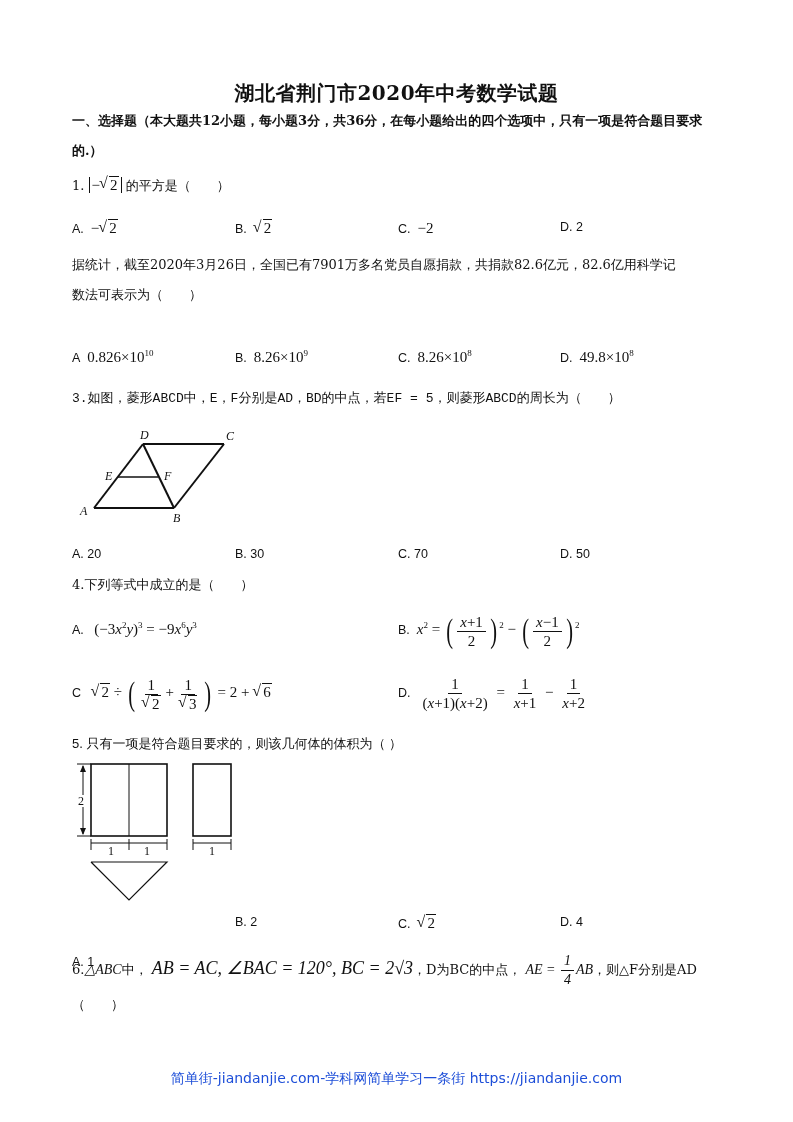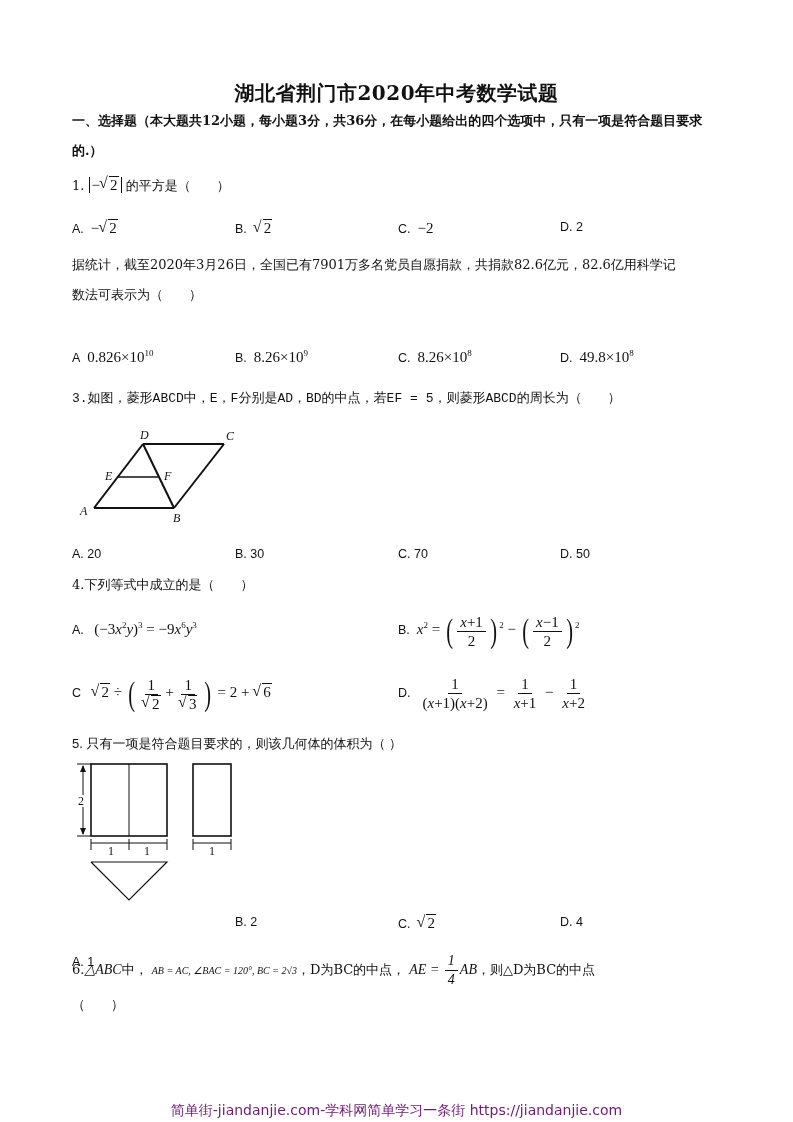--- a/index.html
+++ b/index.html
@@ -13,21 +13,21 @@
   .it { font-style: italic; }
   .sqrt { display: inline-block; position: relative; padding-left: 9px; }
   .sqrt::before { content: "√"; position: absolute; left: -1px; top: -2px; font-size: 16px; }
   .sqrt .rad { border-top: 1px solid #111; padding: 0 1px; }
   .abs-bar { border-left: 1px solid #111; border-right: 1px solid #111; padding: 0 2px; }
   .frac { display: inline-flex; flex-direction: column; align-items: center; vertical-align: middle; margin: 0 2px; justify-content: center; }
   .frac .num { border-bottom: 1px solid #111; padding: 0 3px; line-height: 18px; }
   .frac .den { line-height: 18px; padding: 0 3px; }
   .paren { font-size: 34px; font-weight: 100; vertical-align: middle; transform: scaleX(0.6); display: inline-block; }
   sup { font-size: 9px; }
-  .footer { left: 0; width: 793px; top: 1070px; text-align: center; font-family: "DejaVu Sans", sans-serif; font-size: 14px; color: #701a75; margin-top: 32px; }
+  .footer { left: 0; width: 793px; top: 1070px; text-align: center; font-family: "DejaVu Sans", sans-serif; font-size: 14px; color: #1d4ed8; }
   svg text { font-family: "Liberation Serif", serif; }
 </style>
 </head>
 <body>
 
 <div class="abs title">湖北省荆门市2020年中考数学试题</div>
 
 <div class="abs section">一、选择题（本大题共12小题，每小题3分，共36分，在每小题给出的四个选项中，只有一项是符合题目要求的.）</div>
 
 <div class="abs q" style="top:170px;">
@@ -142,21 +142,21 @@
     <text x="149" y="100">1</text>
   </g>
 </svg>
 <div class="abs opt" style="top:915px; left:72px;margin-top:40px;"><span>A.</span> <span>1</span></div>
 <div class="abs opt" style="top:915px; left:235px;"><span>B.</span> <span>2</span></div>
 <div class="abs opt" style="top:915px; left:398px;"><span>C.</span>&nbsp;&nbsp;<span class="math"><span class="sqrt"><span class="rad">2</span></span></span></div>
 <div class="abs opt" style="top:915px; left:560px;"><span>D.</span> <span>4</span></div>
 
 <div class="abs q" style="top:952px;">
   <span>6.</span><span class="math it" style="font-size:14px;">△ABC</span><span>中，</span>
-  <span class="math it" style="font-size:10px;">AB = AC, ∠BAC = 120°, BC = 2√3</span><span>，D为BC的中点，</span>
+  <span class="math it" style="font-size:18px;">AB = AC, ∠BAC = 120°, BC = 2√3</span><span>，D为BC的中点，</span>
   <span class="math it" style="font-size:14px;"><span class="it">AE</span> = <span class="frac">
         <span class="num">1</span>
         <span class="den">4</span>
-      </span><span class="it">AB</span></span><span>，则△D为BC的中点</span>
+      </span><span class="it">AB</span></span><span>，则△F分别是AD</span>
 </div>
 <div class="abs q" style="top:990px;">（　　）</div>
 
 <div class="abs footer">简单街-jiandanjie.com-学科网简单学习一条街 https://jiandanjie.com</div>
 
 </body></html>

